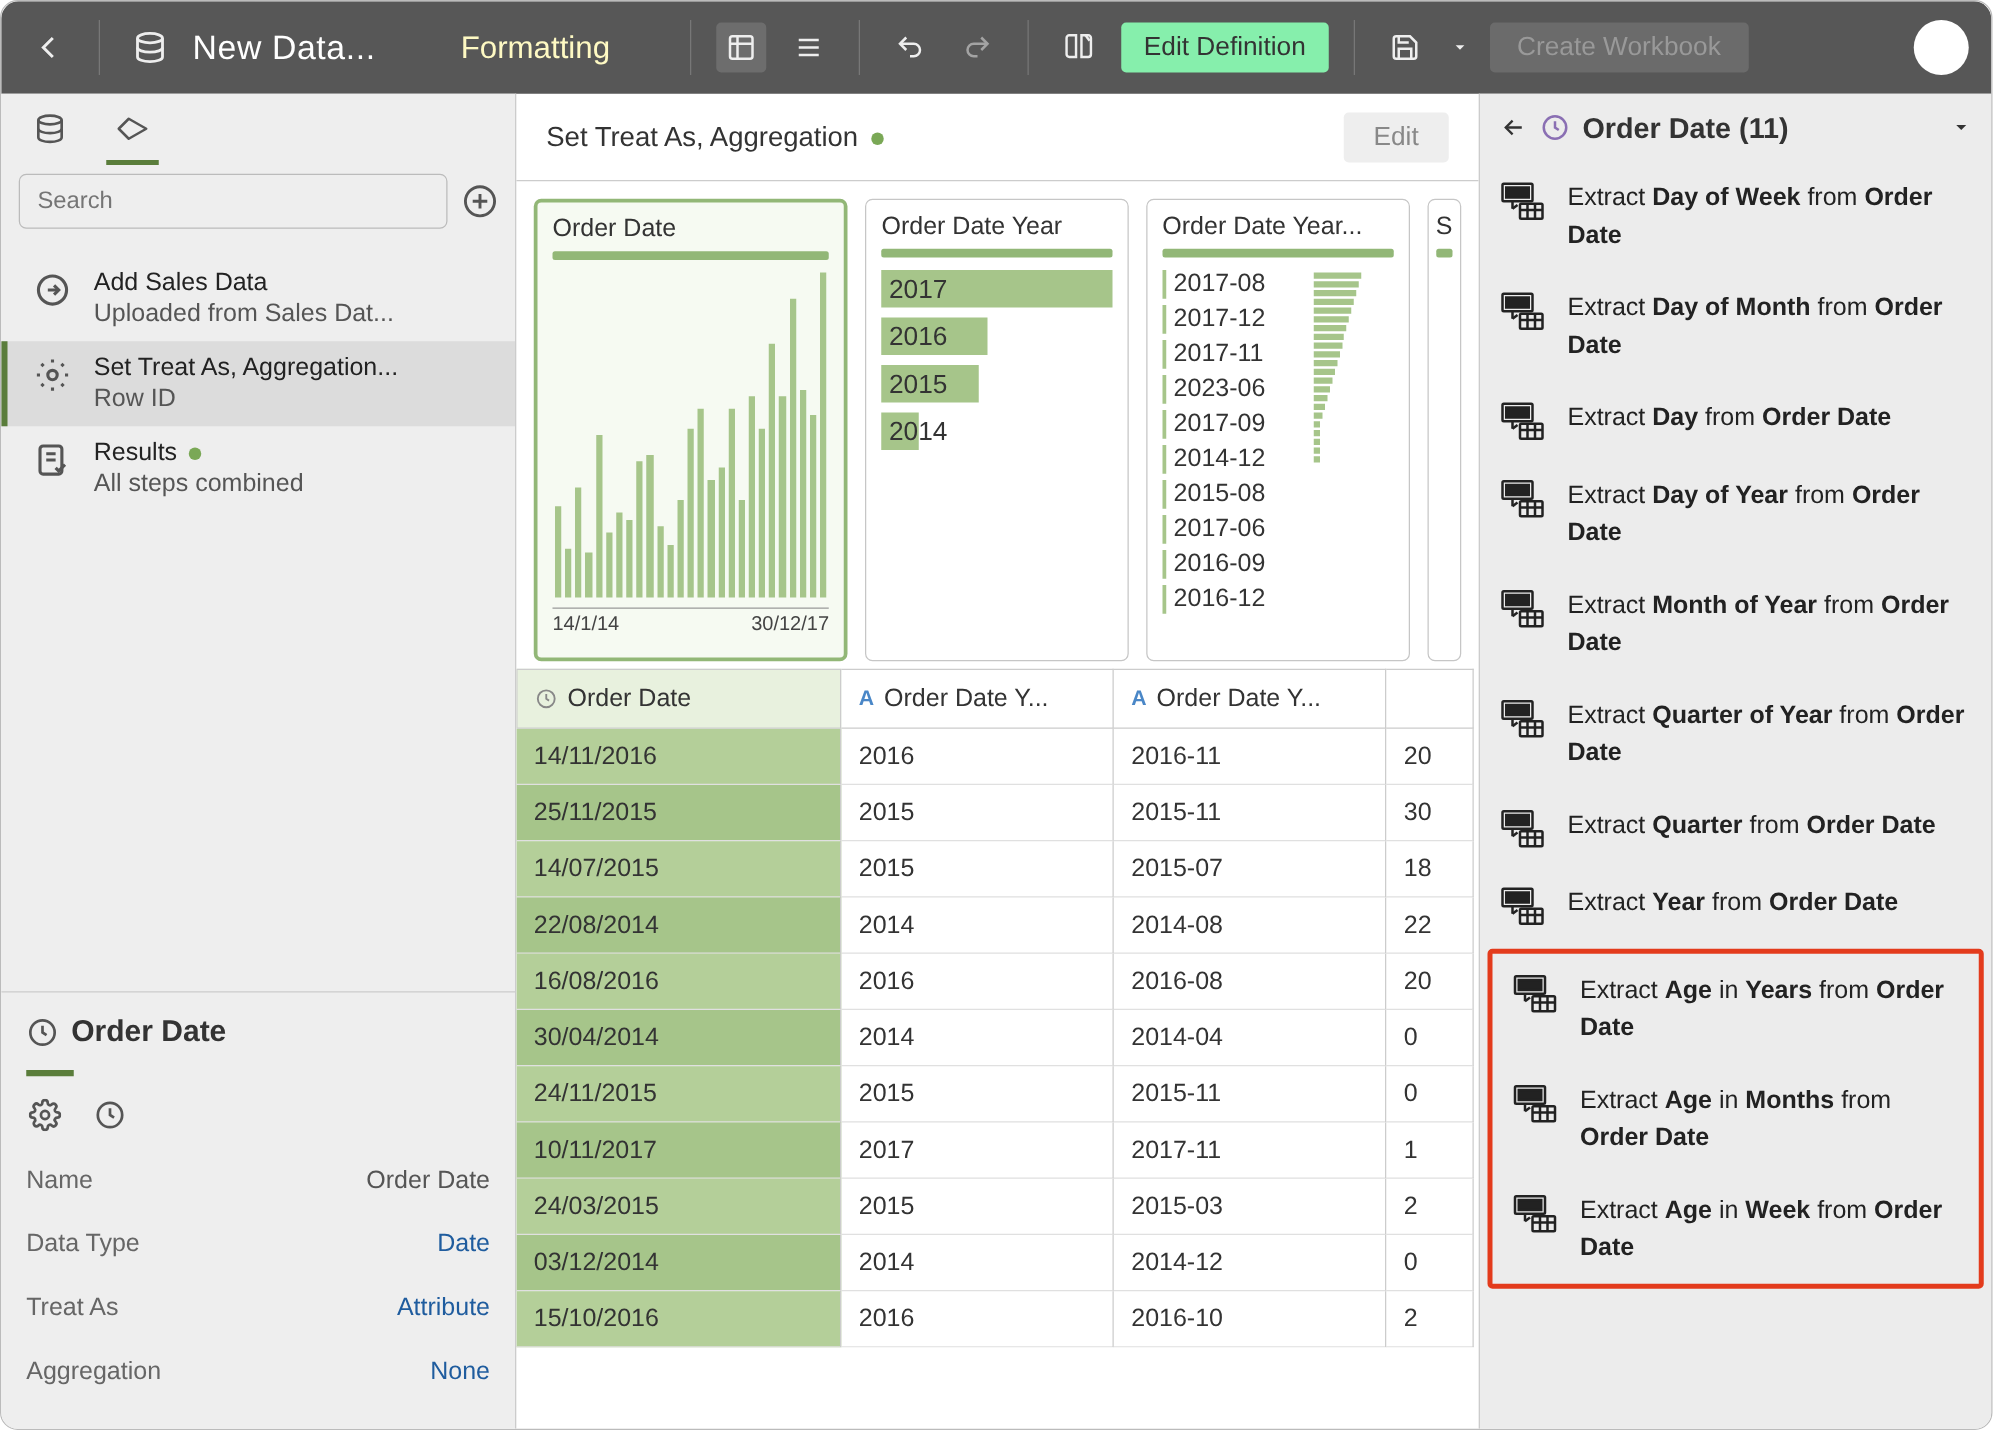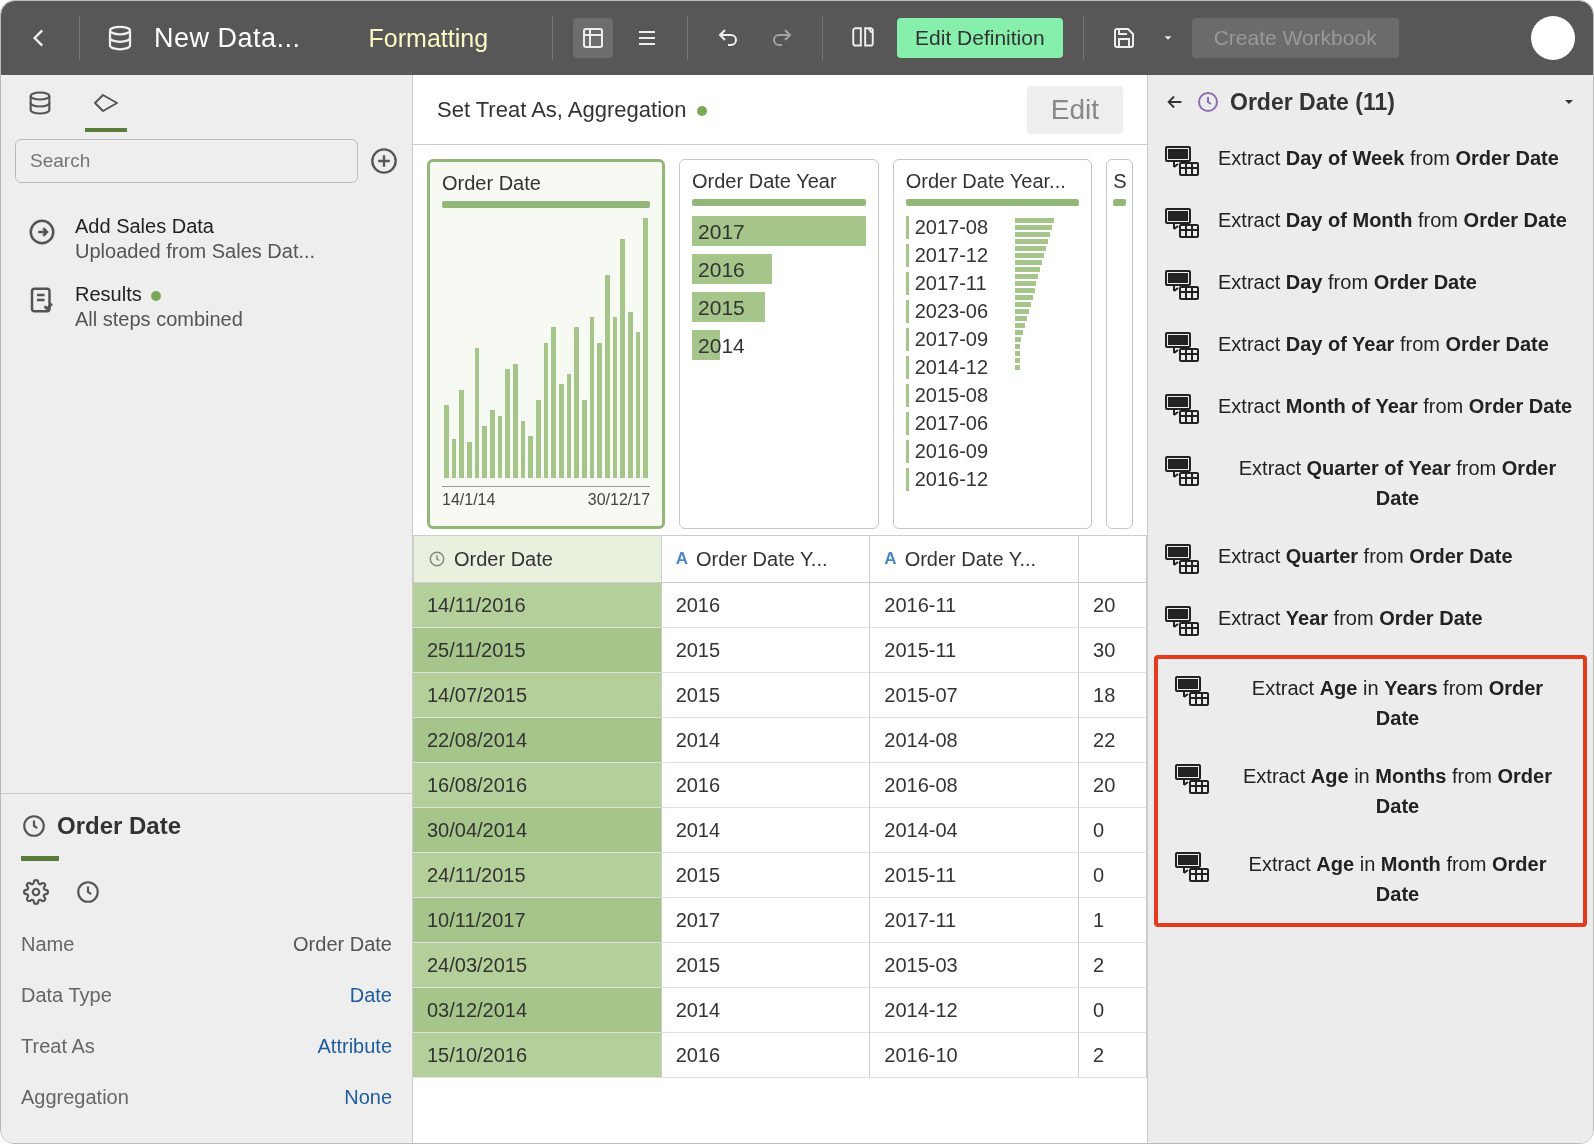--- a/index.html
+++ b/index.html
@@ -39,21 +39,21 @@
   .prop-bar { width:38px; height:5px; background:#5a7d3b; margin:16px 0 14px;}
   .prop-icons { display:flex; gap:26px; padding:4px 2px 14px;}
   .prop-row { display:flex; justify-content:space-between; padding:14px 0; font-size:20px;}
   .prop-row .v { color:#1f5c9e;}
   .prop-row.grey .v { color:#555;}
   
   
   .center { flex:1; display:flex; flex-direction:column; overflow:hidden;}
   .center-head { height:70px; display:flex; align-items:center; padding:0 24px; border-bottom:1px solid #ccc;}
   .center-head h2 { font-size:22px; font-weight:400;}
-  .center-head .edit-btn { margin-left:auto; background:#eee; color:#888; padding:8px 24px; border-radius:4px; font-size:28px;}
+  .center-head .edit-btn { margin-left:auto; background:#eee; color:#888; padding:8px 24px; border-radius:4px; font-size:21px;}
   
   .cards-row { display:flex; gap:14px; padding:14px 14px 6px; overflow:hidden;}
   .card { width:260px; background:#fff; border:1px solid #c6c6c6; border-radius:6px; padding:10px 12px 8px;}
   .card.sel { border:3px solid #92b777; background:#f6faf2;}
   .card h3 { font-size:20px; font-weight:400; color:#333; margin-bottom:6px; white-space:nowrap; overflow:hidden; text-overflow:ellipsis;}
   .cardbar { height:7px; background:#92b777; border-radius:2px;}
   .cardbody { height:310px; padding-top:10px; position:relative;}
   
   .histo { display:flex; align-items:flex-end; height:260px; gap:3px; padding:0 2px;}
   .histo div { flex:1; background:#a6c58a;}
@@ -75,21 +75,21 @@
   .colhead:first-child { border-left:1px solid #ccc; background:#e8f1de;}
   .ch-ic { font-size:17px; color:#888;}
   
   .datarows { overflow:hidden;}
   .datarow { display:flex; height:45px;}
   .datarow .c { border-right:1px solid #ccc; border-bottom:1px solid #e0e0e0; display:flex; align-items:center; padding:0 14px; font-size:20px;}
   .datarow .c0 { background:#b4cf99;}
   .datarow:nth-child(even) .c0 { background:#a6c58a;}
   
   
-  .right { width:446px; background:#ececec; border-left:1px solid #ccc; display:flex; flex-direction:column;text-align:center;}
+  .right { width:410px; background:#ececec; border-left:1px solid #ccc; display:flex; flex-direction:column;}
   .right-head { height:54px; display:flex; align-items:center; padding:0 16px; gap:10px; font-size:23px; font-weight:700;}
   .right-head .chev { margin-left:auto; font-size:18px;}
   .suggest { display:flex; gap:14px; padding:14px 16px; cursor:pointer; align-items:flex-start;}
   .suggest .ico { width:40px; flex:none; color:#333; padding-top:2px;}
   .suggest .txt { font-size:20px; line-height:1.5; color:#222;}
   .suggest .txt b { font-weight:700;}
   .highlight-box { border:4px solid #e33b1c; border-radius:4px; margin:4px 6px 8px;}
   
   svg { display:block; }
 </style>
@@ -200,20 +200,32 @@
           <div class="ico">
             <svg width="30" height="30" viewBox="0 0 24 24" fill="none" stroke="#555" stroke-width="2">
               <circle cx="12" cy="12" r="9"></circle>
               <path d="M9 12h6"></path>
               <path d="M13 9l3 3-3 3"></path>
             </svg>
           </div>
   <div class="lines">
             <div class="l1">Add Sales Data</div>
   <div class="l2">Uploaded from Sales Dat...</div>
+          </div>
+        </div>
+        <div class="step active">
+          <div class="ico">
+            <svg width="30" height="30" viewBox="0 0 24 24" fill="none" stroke="#555" stroke-width="2">
+              <circle cx="12" cy="12" r="3"></circle>
+              <path d="M12 2v2M12 20v2M4.9 4.9l1.4 1.4M17.7 17.7l1.4 1.4M2 12h2M20 12h2M4.9 19.1l1.4-1.4M17.7 6.3l1.4-1.4"></path>
+            </svg>
+          </div>
+  <div class="lines">
+            <div class="l1">Set Treat As, Aggregation...</div>
+  <div class="l2">Row ID</div>
           </div>
         </div>
         <div class="step">
           <div class="ico">
             <svg width="30" height="30" viewBox="0 0 24 24" fill="none" stroke="#555" stroke-width="2">
               <rect x="4" y="3" width="14" height="18" rx="2"></rect>
               <path d="M8 8h6M8 12h6"></path>
               <path d="M14 17l2 2 4-4"></path>
             </svg>
           </div>
@@ -662,17 +674,17 @@
               <rect x="2" y="2" width="24" height="14" rx="1"></rect>
               <rect x="5" y="5" width="18" height="8" fill="#222"></rect>
               <path d="M10 16v6"></path>
               <path d="M10 22l4-3"></path>
               <rect x="16" y="18" width="18" height="12" rx="1"></rect>
               <line x1="16" y1="23" x2="34" y2="23"></line>
               <line x1="22" y1="18" x2="22" y2="30"></line>
               <line x1="28" y1="18" x2="28" y2="30"></line>
             </svg>
           </div>
-     <div class="txt">Extract <b>Age</b> in <b>Month</b> from <b>Order Date</b></div>
+     <div class="txt">Extract <b>Age</b> in <b>Week</b> from <b>Order Date</b></div>
         </div>
       </div>
   </div>
 </div>
 
 </body></html>

